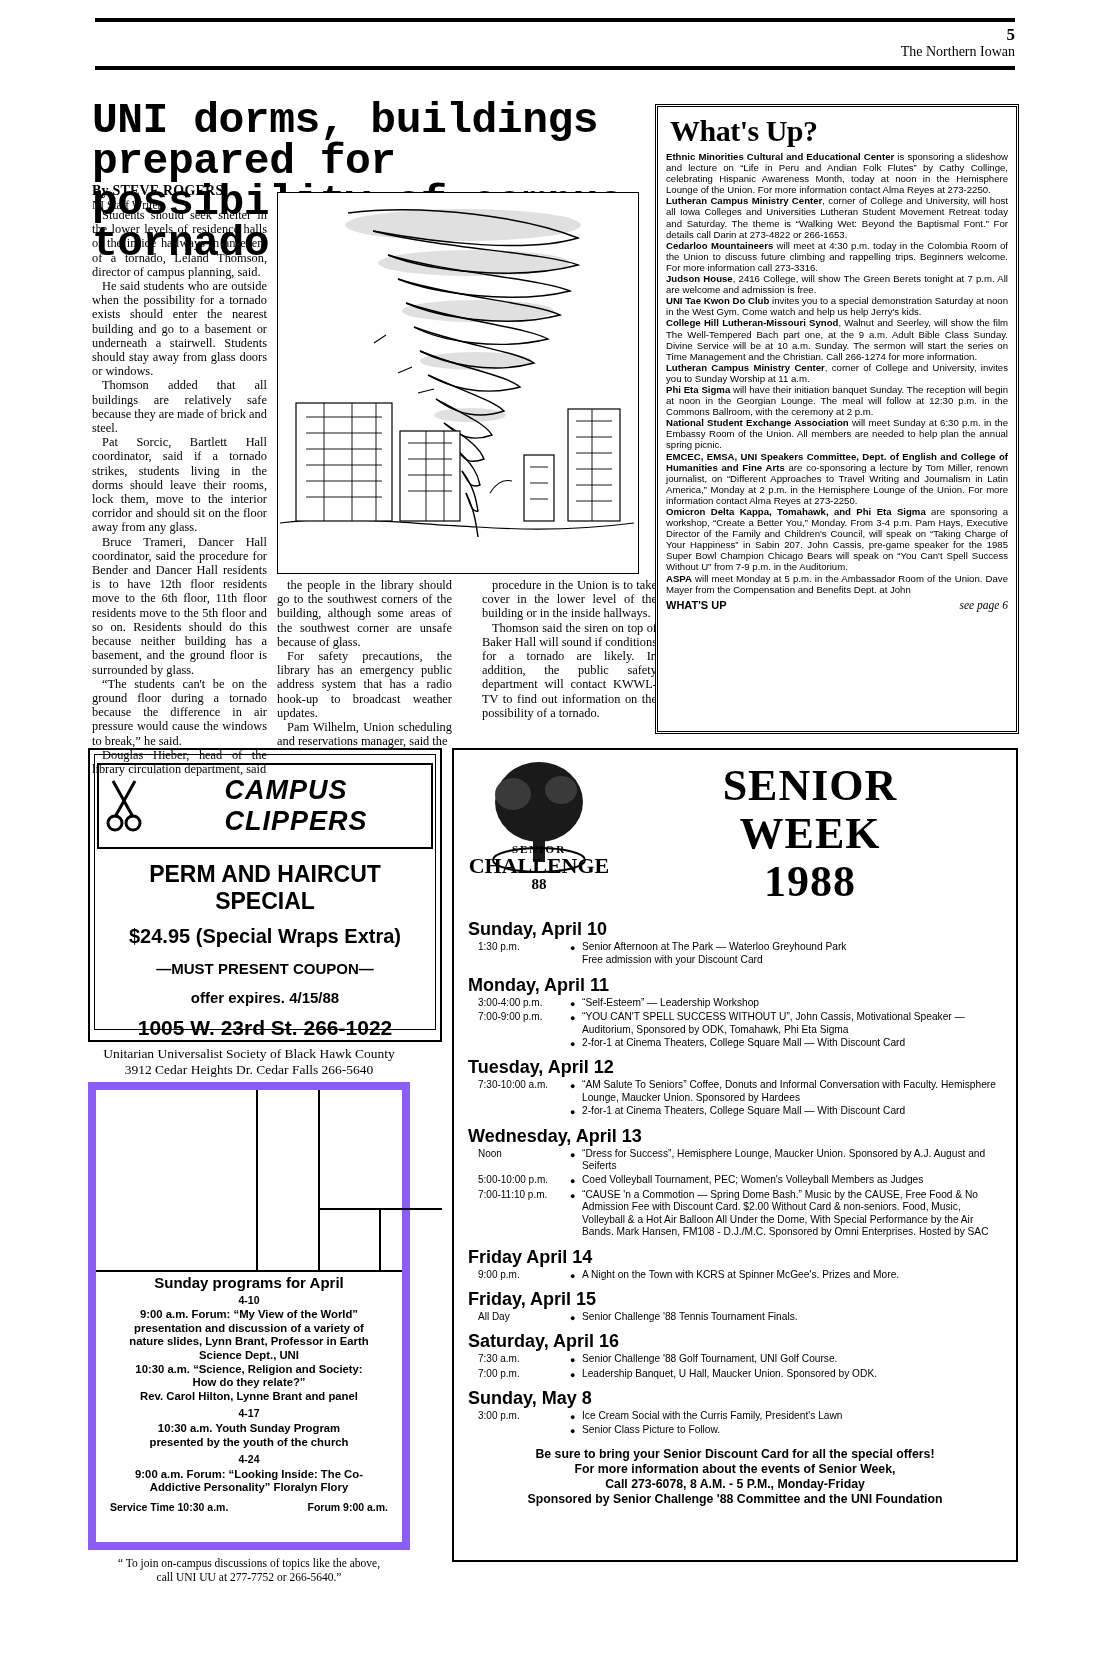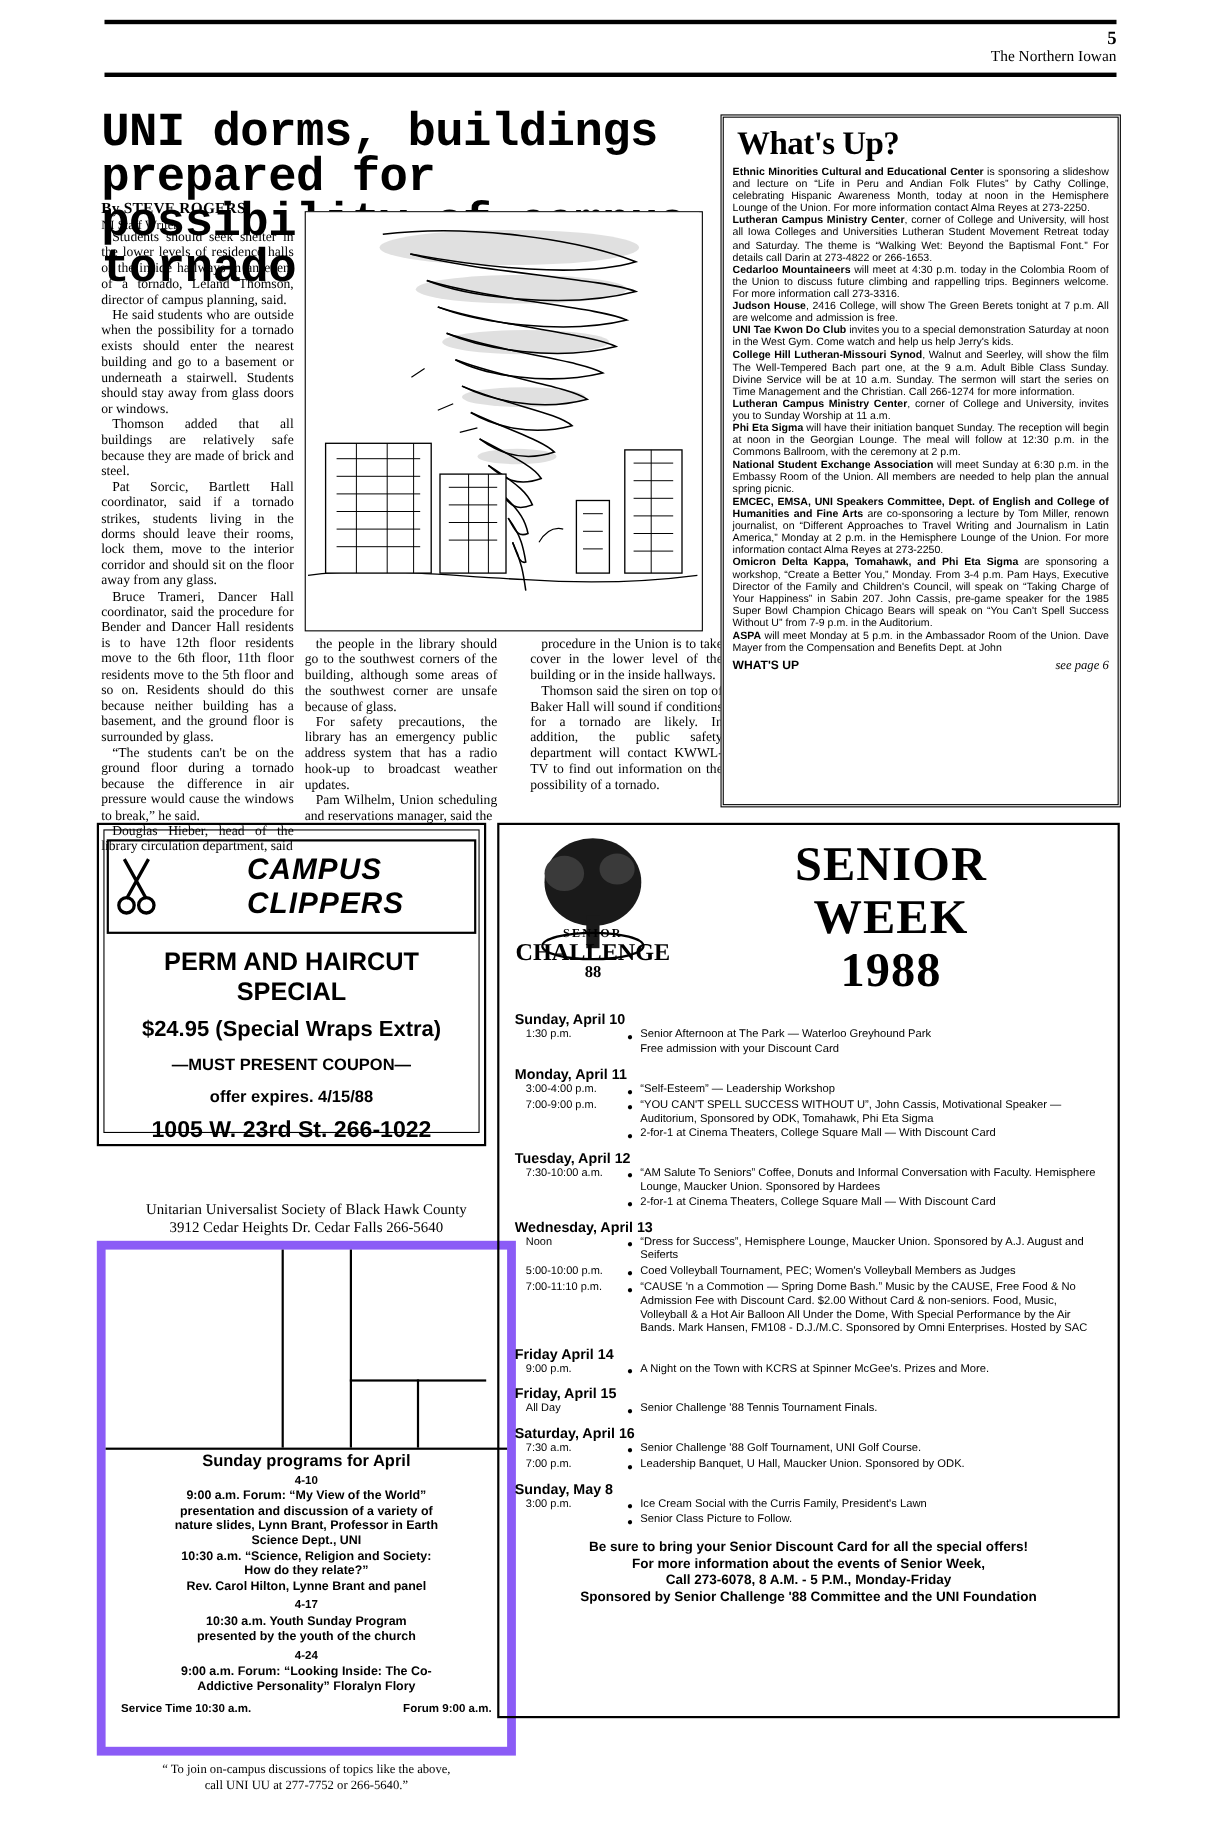--- a/index.html
+++ b/index.html
@@ -40,42 +40,42 @@
   .cc-logo{margin:8px auto 0 auto;width:300px;height:82px;border:2px solid #000;display:flex;align-items:center;justify-content:center;position:relative;padding-left:32px;}
   .cc-logo .scissor{position:absolute;left:6px;top:8px;width:40px;height:62px;}
   .cc-logo .words{font-family:"Liberation Sans",sans-serif;font-weight:bold;font-style:italic;font-size:27px;line-height:31px;letter-spacing:1px;text-align:left;margin-left:30px;}
   .cc h2{font-family:"Liberation Sans",sans-serif;font-weight:bold;font-size:23px;line-height:27px;margin:12px 0 0 0;}
   .cc .price{font-family:"Liberation Sans",sans-serif;font-weight:bold;font-size:20px;margin-top:10px;}
   .cc .must{font-family:"Liberation Sans",sans-serif;font-weight:bold;font-size:15px;margin-top:12px;}
   .cc .exp{font-family:"Liberation Sans",sans-serif;font-weight:bold;font-size:15px;margin-top:12px;}
   .cc .addr{font-family:"Liberation Sans",sans-serif;font-weight:bold;font-size:21px;margin-top:10px;}
 
   
-  .uu{position:absolute;left:88px;top:1046px;width:381px;height:512px;margin-top:46px;}
+  .uu{position:absolute;left:88px;top:1046px;width:322px;height:512px;}
   .uu-head{text-align:center;font-size:13.5px;line-height:16px;margin-bottom:4px;}
   .uu-box{border:8px solid #8b5cf6;height:452px;position:relative;}
   .uu-grid{position:relative;height:180px;border-bottom:2px solid #000;}
   .uu-grid .v1{position:absolute;left:160px;top:0;width:2px;height:180px;background:#000;}
   .uu-grid .v2{position:absolute;left:222px;top:0;width:2px;height:180px;background:#000;}
   .uu-grid .h1{position:absolute;left:222px;top:118px;width:124px;height:2px;background:#000;}
   .uu-grid .v3{position:absolute;left:283px;top:118px;width:2px;height:62px;background:#000;}
   .uu-prog{font-family:"Liberation Sans",sans-serif;text-align:center;font-size:11.3px;line-height:13.6px;font-weight:bold;padding:4px 8px 0 8px;}
   .uu-prog .t{font-size:15px;margin-bottom:2px;}
   .uu-prog .date{font-size:10.5px;margin:4px 0 1px 0;}
   .uu-prog .svc{display:flex;justify-content:space-between;font-size:10.5px;margin-top:6px;padding:0 6px;}
   .uu-foot{text-align:center;font-size:11.5px;line-height:14px;margin-top:6px;}
 
   
   .sw{position:absolute;left:452px;top:748px;width:562px;height:810px;border:2px solid #000;}
   .sw-top{display:flex;padding:8px 10px 0 10px;}
   .sw-logo{width:150px;text-align:center;}
   .sw-title{flex:1;text-align:center;font-family:"Liberation Serif",serif;font-weight:bold;font-size:44px;line-height:48px;letter-spacing:1px;padding-top:4px;}
   .sw-list{padding:6px 12px 0 14px;font-family:"Liberation Sans",sans-serif;}
   .day{margin-top:7px;}
-  .day-name{font-weight:bold;font-size:13px;}
+  .day-name{font-weight:bold;font-size:18px;}
   .ev{display:flex;margin-top:1px;}
   .ev .time{width:92px;font-size:10px;line-height:12.4px;padding-left:10px;}
   .ev .items{flex:1;font-size:10.2px;line-height:12.4px;}
   .ev .items div{position:relative;padding-left:12px;margin-bottom:1px;}
   .ev .items div .bullet{position:absolute;left:0;top:1px;font-size:9px;}
   .ev .items div.nb{padding-left:12px;}
   .sw-foot{text-align:center;font-family:"Liberation Sans",sans-serif;font-weight:bold;font-size:12.3px;line-height:15px;margin-top:10px;padding:0 10px;}
   .tree{display:block;margin:0 auto;}
   .challenge{font-family:"Liberation Serif",serif;font-weight:bold;text-align:center;line-height:1;}
   .challenge .c1{font-size:11px;letter-spacing:2px;}

